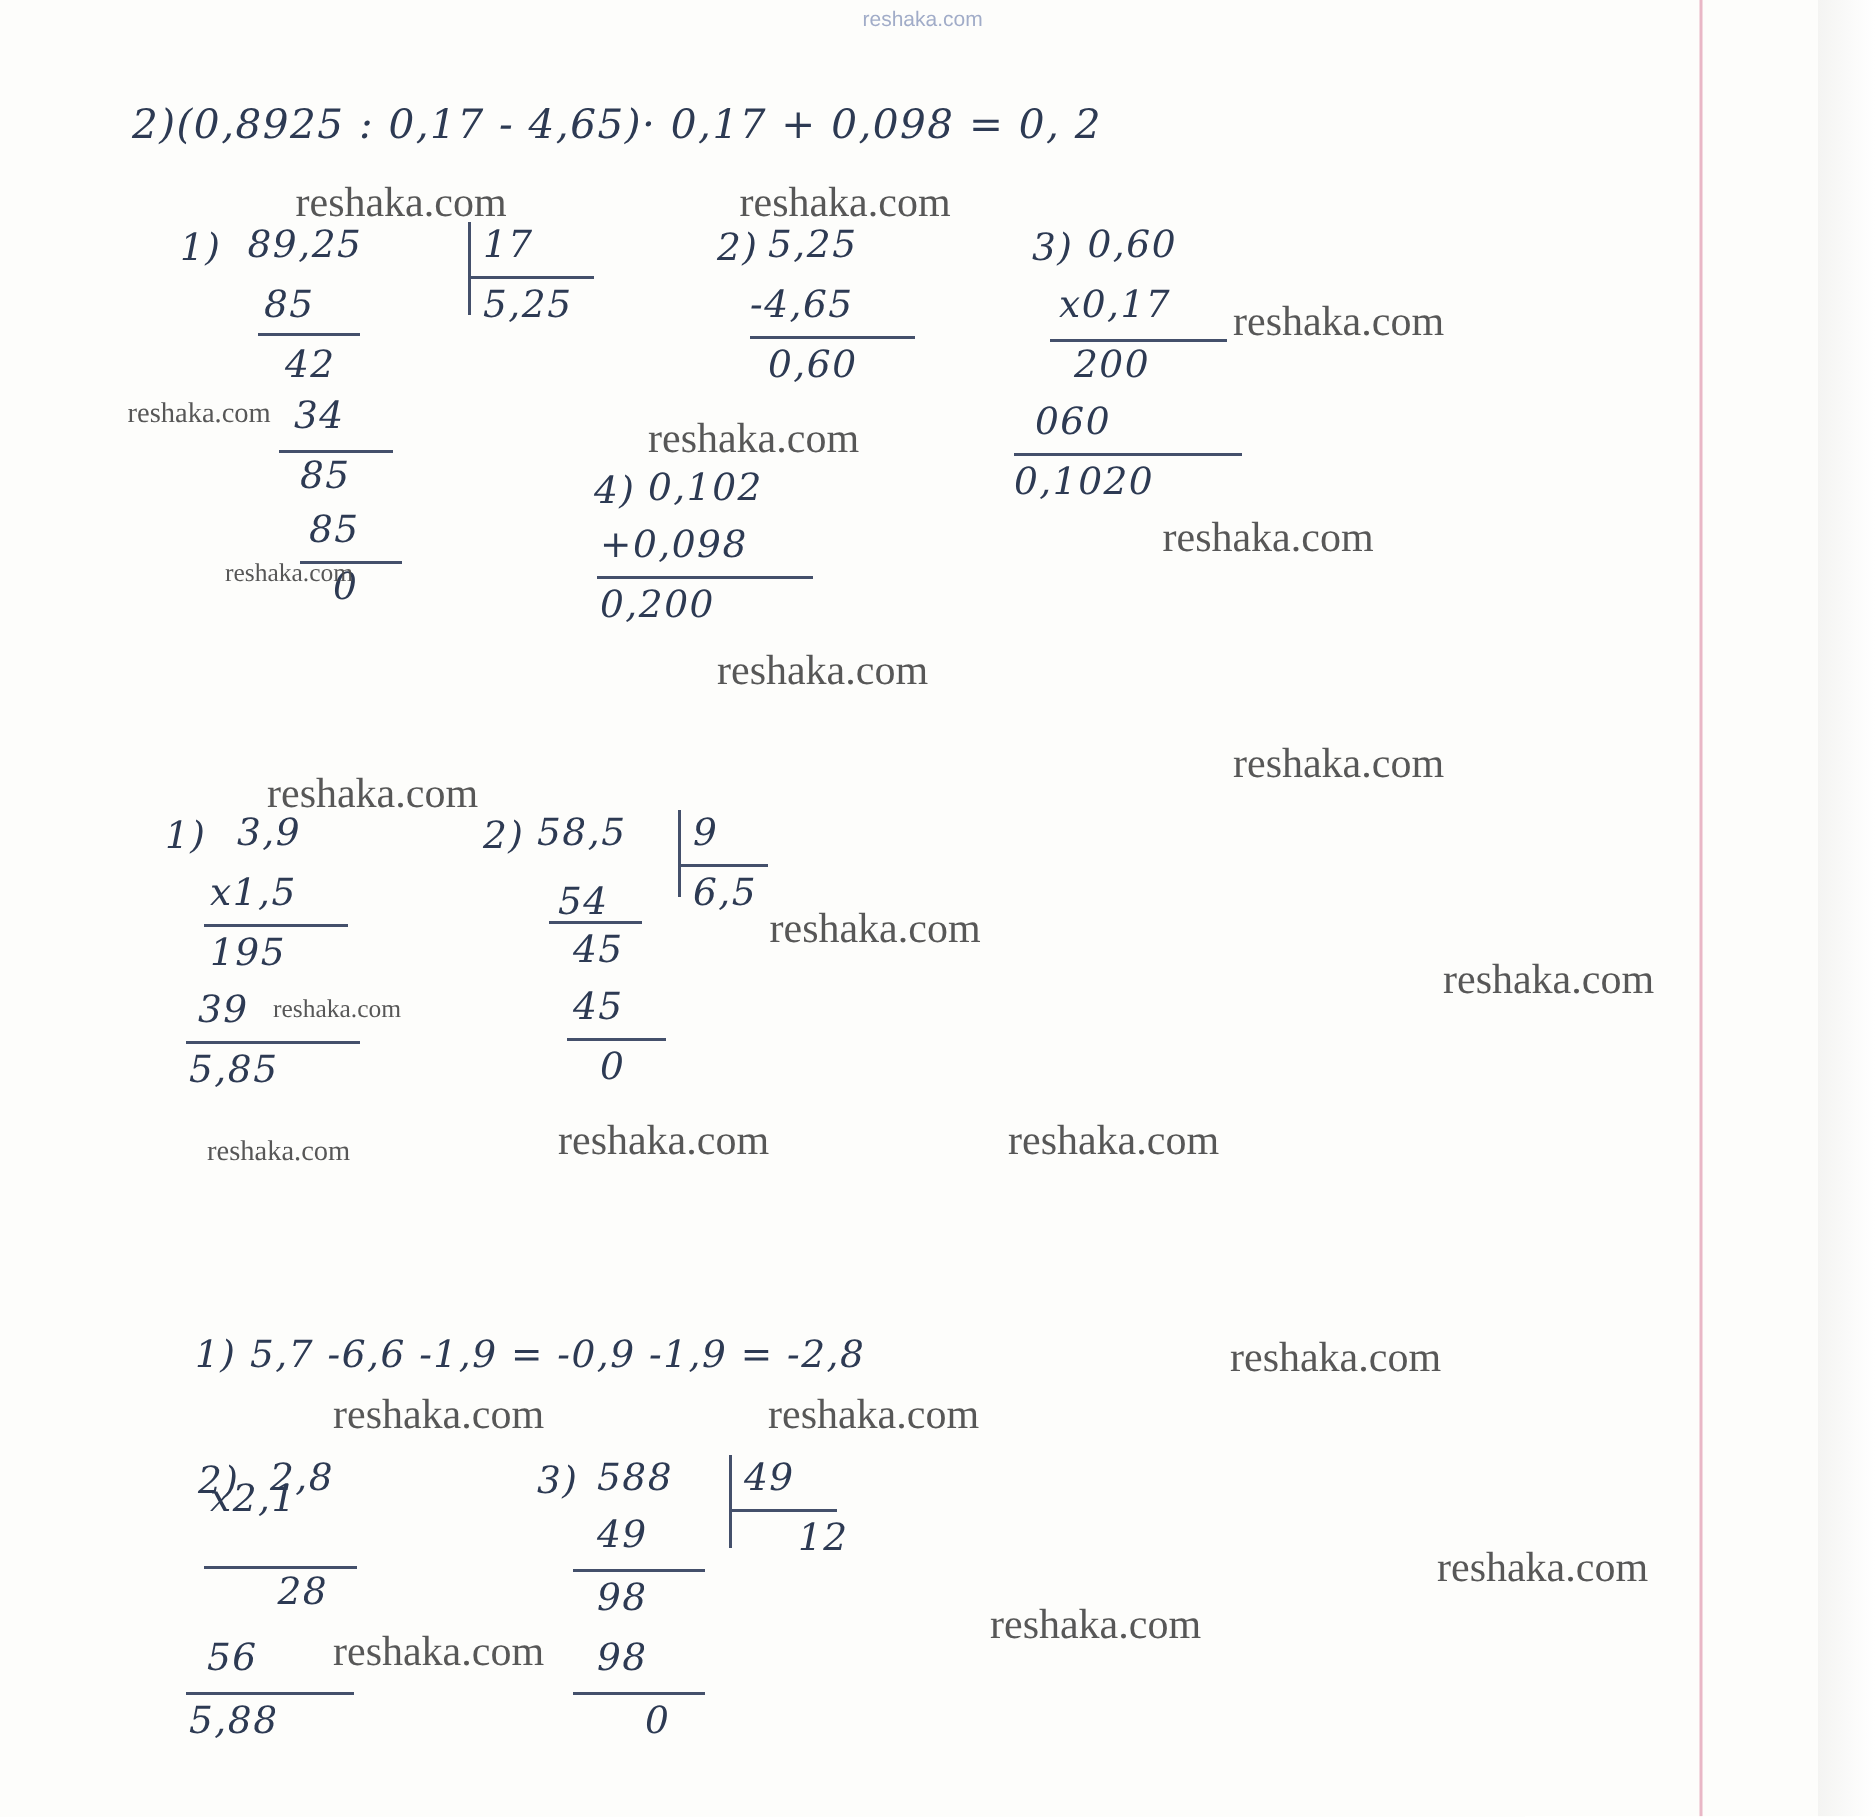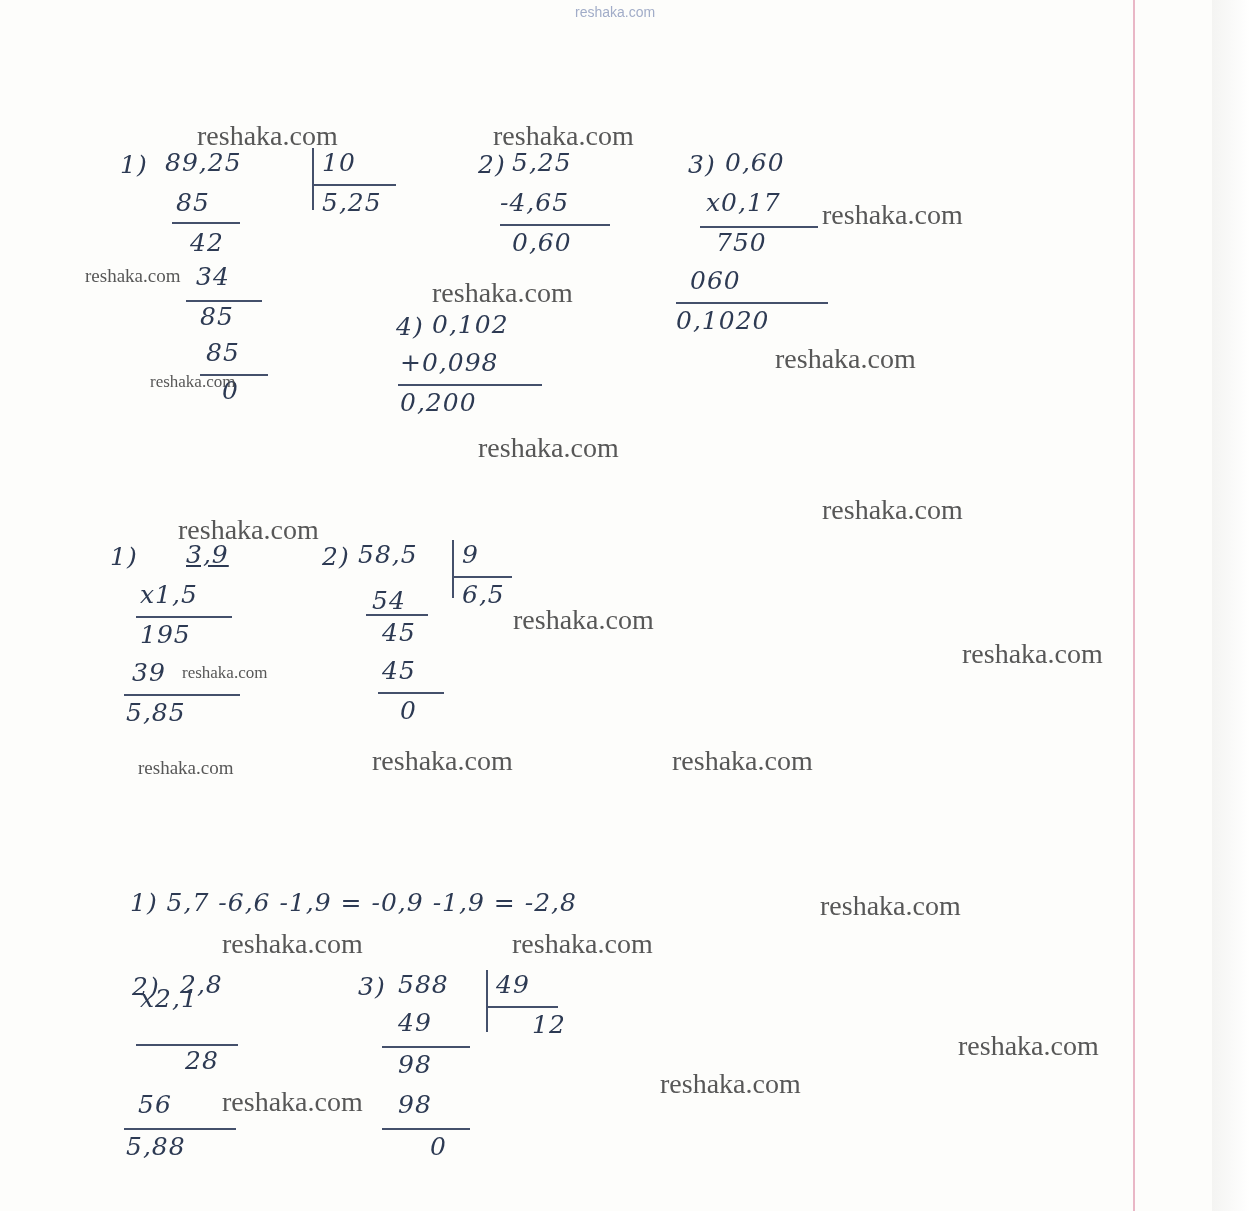--- a/index.html
+++ b/index.html
@@ -67,25 +67,26 @@
   }
 </style>
 </head>
 <body>
 
 <div id="page">
 
   <div class="page-edge"></div>
   <div class="margin-rule" style="left:1133px;"></div>
 
+  <div class="hw big" style="left:88px; top:68px;">2)(0,8925 : 0,17 - 4,65)· 0,17 + 0,098 = 0, 2</div>
 
   <div class="hw mid" style="left:120px; top:150px;">1)</div>
   <div class="hw mid" style="left:165px; top:148px;">89,25</div>
   <div class="rule-v" style="left:312px; top:148px; height:62px;"></div>
-  <div class="hw mid" style="left:322px; top:148px;">10</div>
+  <div class="hw mid" style="left:322px; top:148px;">17</div>
   <div class="rule-h" style="left:312px; top:184px; width:84px;"></div>
   <div class="hw mid" style="left:322px; top:188px;">5,25</div>
 
   <div class="hw mid" style="left:176px; top:188px;">85</div>
   <div class="rule-h" style="left:172px; top:222px; width:68px;"></div>
   <div class="hw mid" style="left:190px; top:228px;">42</div>
   <div class="hw mid" style="left:196px; top:262px;">34</div>
   <div class="rule-h" style="left:186px; top:300px; width:76px;"></div>
   <div class="hw mid" style="left:200px; top:302px;">85</div>
   <div class="hw mid" style="left:206px; top:338px;">85</div>
@@ -95,34 +96,34 @@
   <div class="hw mid" style="left:478px; top:150px;">2)</div>
   <div class="hw mid" style="left:512px; top:148px;">5,25</div>
   <div class="hw mid" style="left:500px; top:188px;">-4,65</div>
   <div class="rule-h" style="left:500px; top:224px; width:110px;"></div>
   <div class="hw mid" style="left:512px; top:228px;">0,60</div>
 
   <div class="hw mid" style="left:688px; top:150px;">3)</div>
   <div class="hw mid" style="left:725px; top:148px;">0,60</div>
   <div class="hw mid" style="left:706px; top:188px;">х0,17</div>
   <div class="rule-h" style="left:700px; top:226px; width:118px;"></div>
-  <div class="hw mid" style="left:716px; top:228px;">750</div>
+  <div class="hw mid" style="left:716px; top:228px;">200</div>
   <div class="hw mid" style="left:690px; top:266px;">060</div>
   <div class="rule-h" style="left:676px; top:302px; width:152px;"></div>
   <div class="hw mid" style="left:676px; top:306px;">0,1020</div>
 
   <div class="hw mid" style="left:396px; top:312px;">4)</div>
   <div class="hw mid" style="left:432px; top:310px;">0,102</div>
   <div class="hw mid" style="left:400px; top:348px;">+0,098</div>
   <div class="rule-h" style="left:398px; top:384px; width:144px;"></div>
   <div class="hw mid" style="left:400px; top:388px;">0,200</div>
 
 
   <div class="hw mid" style="left:110px; top:542px;">1)</div>
-  <div class="hw mid" style="left:186px; top:540px;text-decoration:underline;">3,9</div>
+  <div class="hw mid" style="left:158px; top:540px;">3,9</div>
   <div class="hw mid" style="left:140px; top:580px;">х1,5</div>
   <div class="rule-h" style="left:136px; top:616px; width:96px;"></div>
   <div class="hw mid" style="left:140px; top:620px;">195</div>
   <div class="hw mid" style="left:132px; top:658px;">39</div>
   <div class="rule-h" style="left:124px; top:694px; width:116px;"></div>
   <div class="hw mid" style="left:126px; top:698px;">5,85</div>
 
   <div class="hw mid" style="left:322px; top:542px;">2)</div>
   <div class="hw mid" style="left:358px; top:540px;">58,5</div>
   <div class="rule-v" style="left:452px; top:540px; height:58px;"></div>

